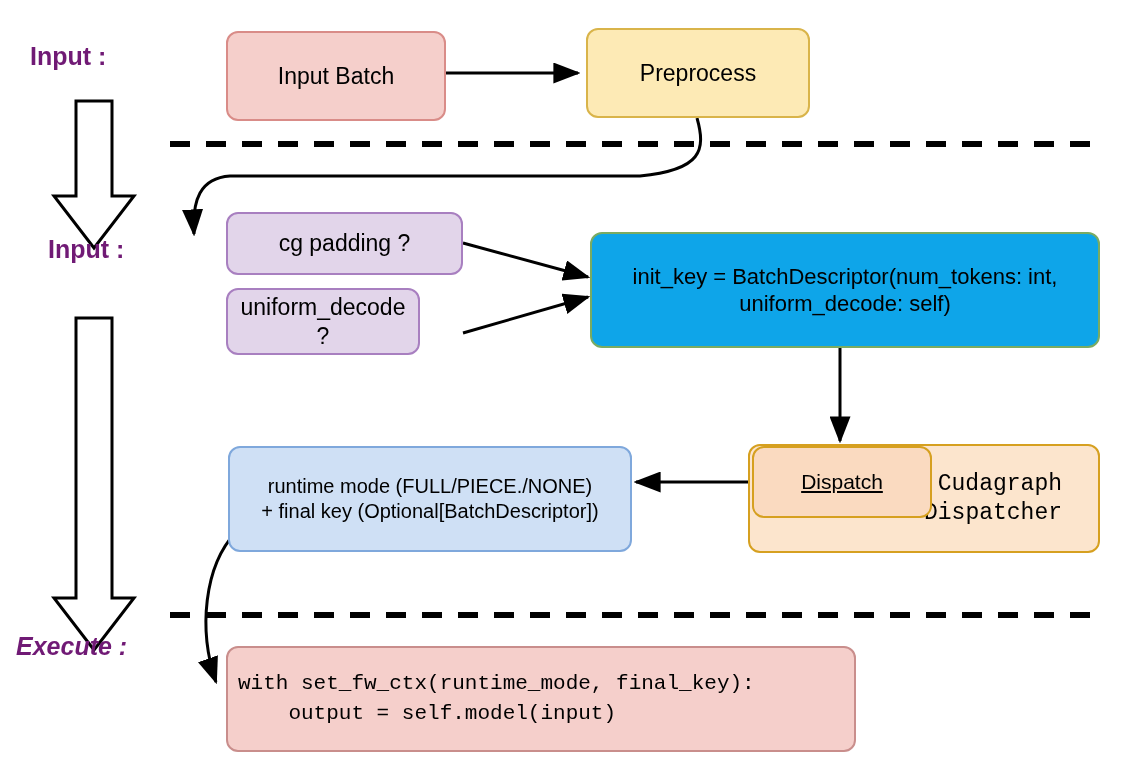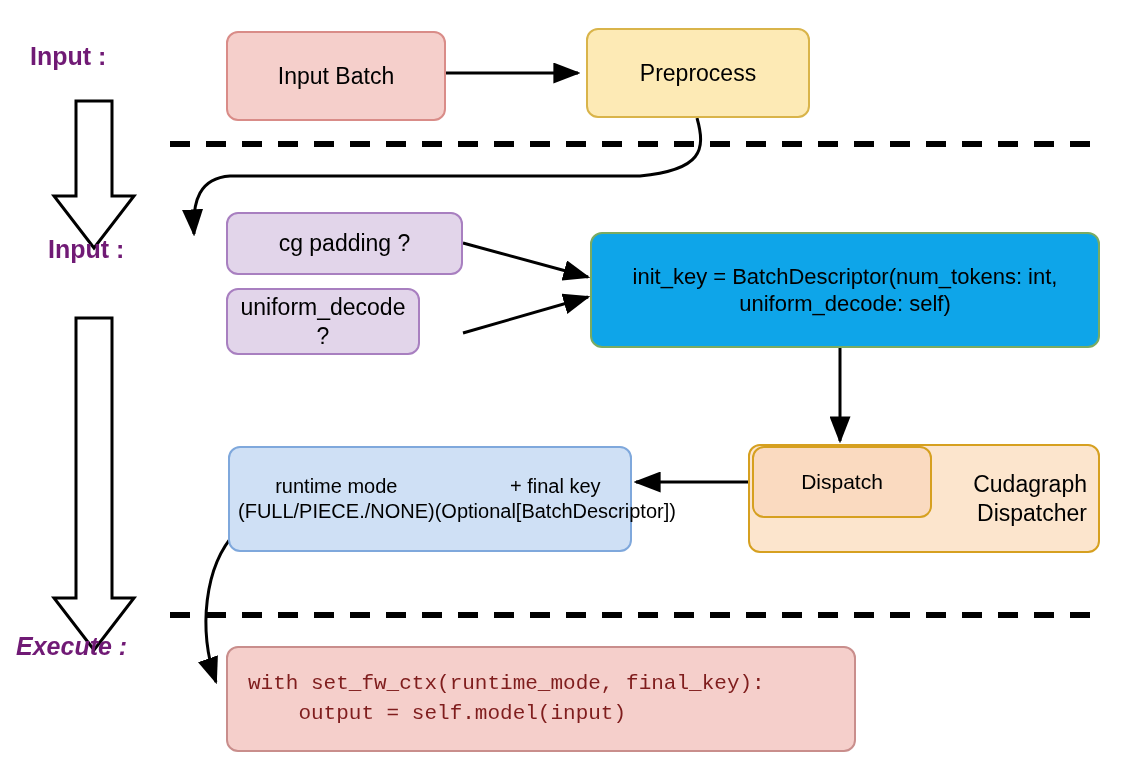--- a/index.html
+++ b/index.html
@@ -73,40 +73,42 @@
     background: #cfe0f5;
     border-color: #7fa8dc;
     font-size: 20px;
   }
   .node-dispatcher-outer {
     background: #fce5cd;
     border-color: #d6a020;
     font-size: 23px;
     align-items: center;
     justify-content: flex-end;
-    padding-right: 11px;
+    padding-right: 36px;
     line-height: 1.22;
+    font-family: Liberation Mono, monospace;
   }
   .node-dispatch-inner {
     background: #fadac0;
     border-color: #d6a020;
     font-size: 21px;
+    text-decoration: underline;
   }
   .node-code {
     background: #f5cfcb;
     border-color: #c98e8c;
     font-family: "Liberation Mono", "DejaVu Sans Mono", monospace;
     font-size: 21px;
     align-items: center;
     justify-content: flex-start;
     text-align: left;
     white-space: pre;
-    padding-left: 20px;
+    padding-left: 10px;
     line-height: 1.45;
-    color: #7f1d1d;
+    color: #000000;
   }
 </style>
 </head>
 <body>
 
 <div id="canvas">
 
   <svg id="svg-layer" viewBox="0 0 1142 770" xmlns="http://www.w3.org/2000/svg">
     <defs>
       <marker id="arrowhead" markerWidth="9" markerHeight="7" refX="8.2" refY="3.5" orient="auto" markerUnits="strokeWidth">
@@ -163,21 +165,21 @@
 
   <div class="node node-dispatcher-outer" style="left:748px; top:444px; width:352px; height:109px; flex-direction:column; align-items:flex-end; justify-content:center;">
     <span>Cudagraph</span>
     <span>Dispatcher</span>
   </div>
 
   <div class="node node-dispatch-inner" style="left:752px; top:446px; width:180px; height:72px;">
     <span>Dispatch</span>
   </div>
 
-  <div class="node node-runtime" style="left:228px; top:446px; width:404px; height:106px; flex-direction:row; justify-content:space-between;">
+  <div class="node node-runtime" style="left:228px; top:446px; width:404px; height:106px; flex-direction:column; justify-content:center;">
     <span>runtime mode (FULL/PIECE./NONE)</span>
     <span>+ final key (Optional[BatchDescriptor])</span>
   </div>
 
   <div class="node node-code" style="left:226px; top:646px; width:630px; height:106px; flex-direction:column; align-items:flex-start; justify-content:center;">
     <span>with set_fw_ctx(runtime_mode, final_key):</span>
     <span>    output = self.model(input)</span>
   </div>
 
 </div>

